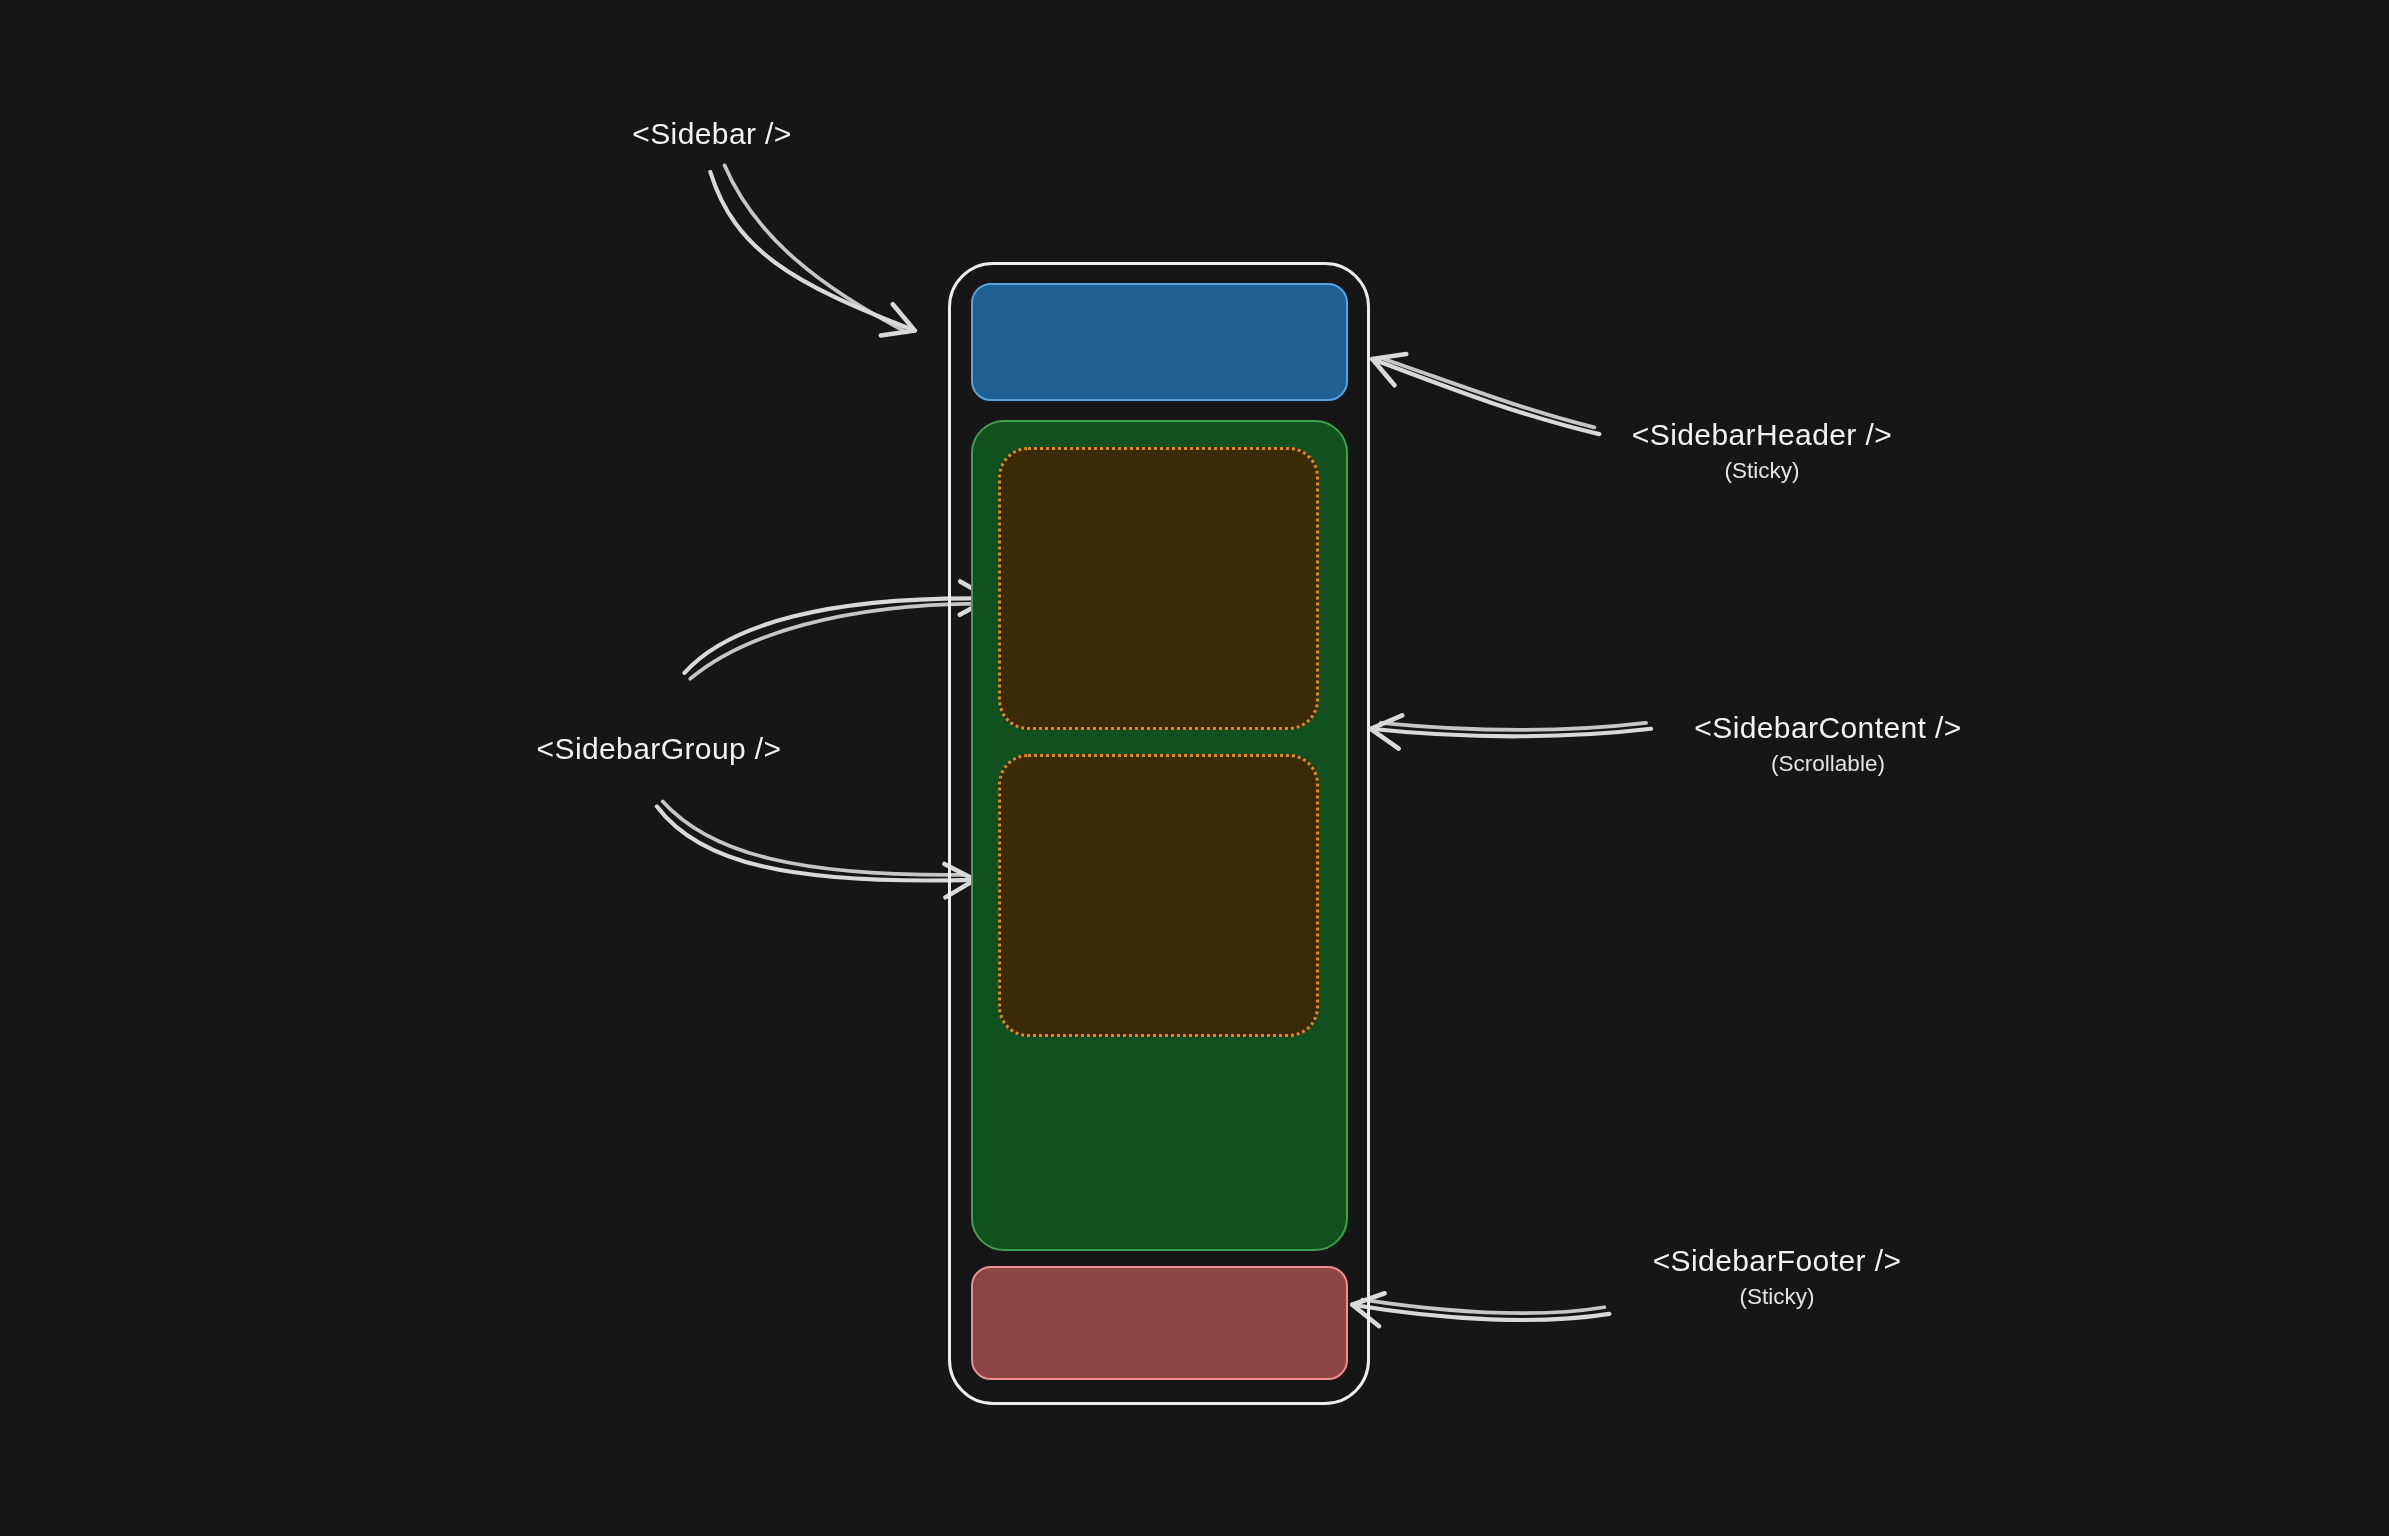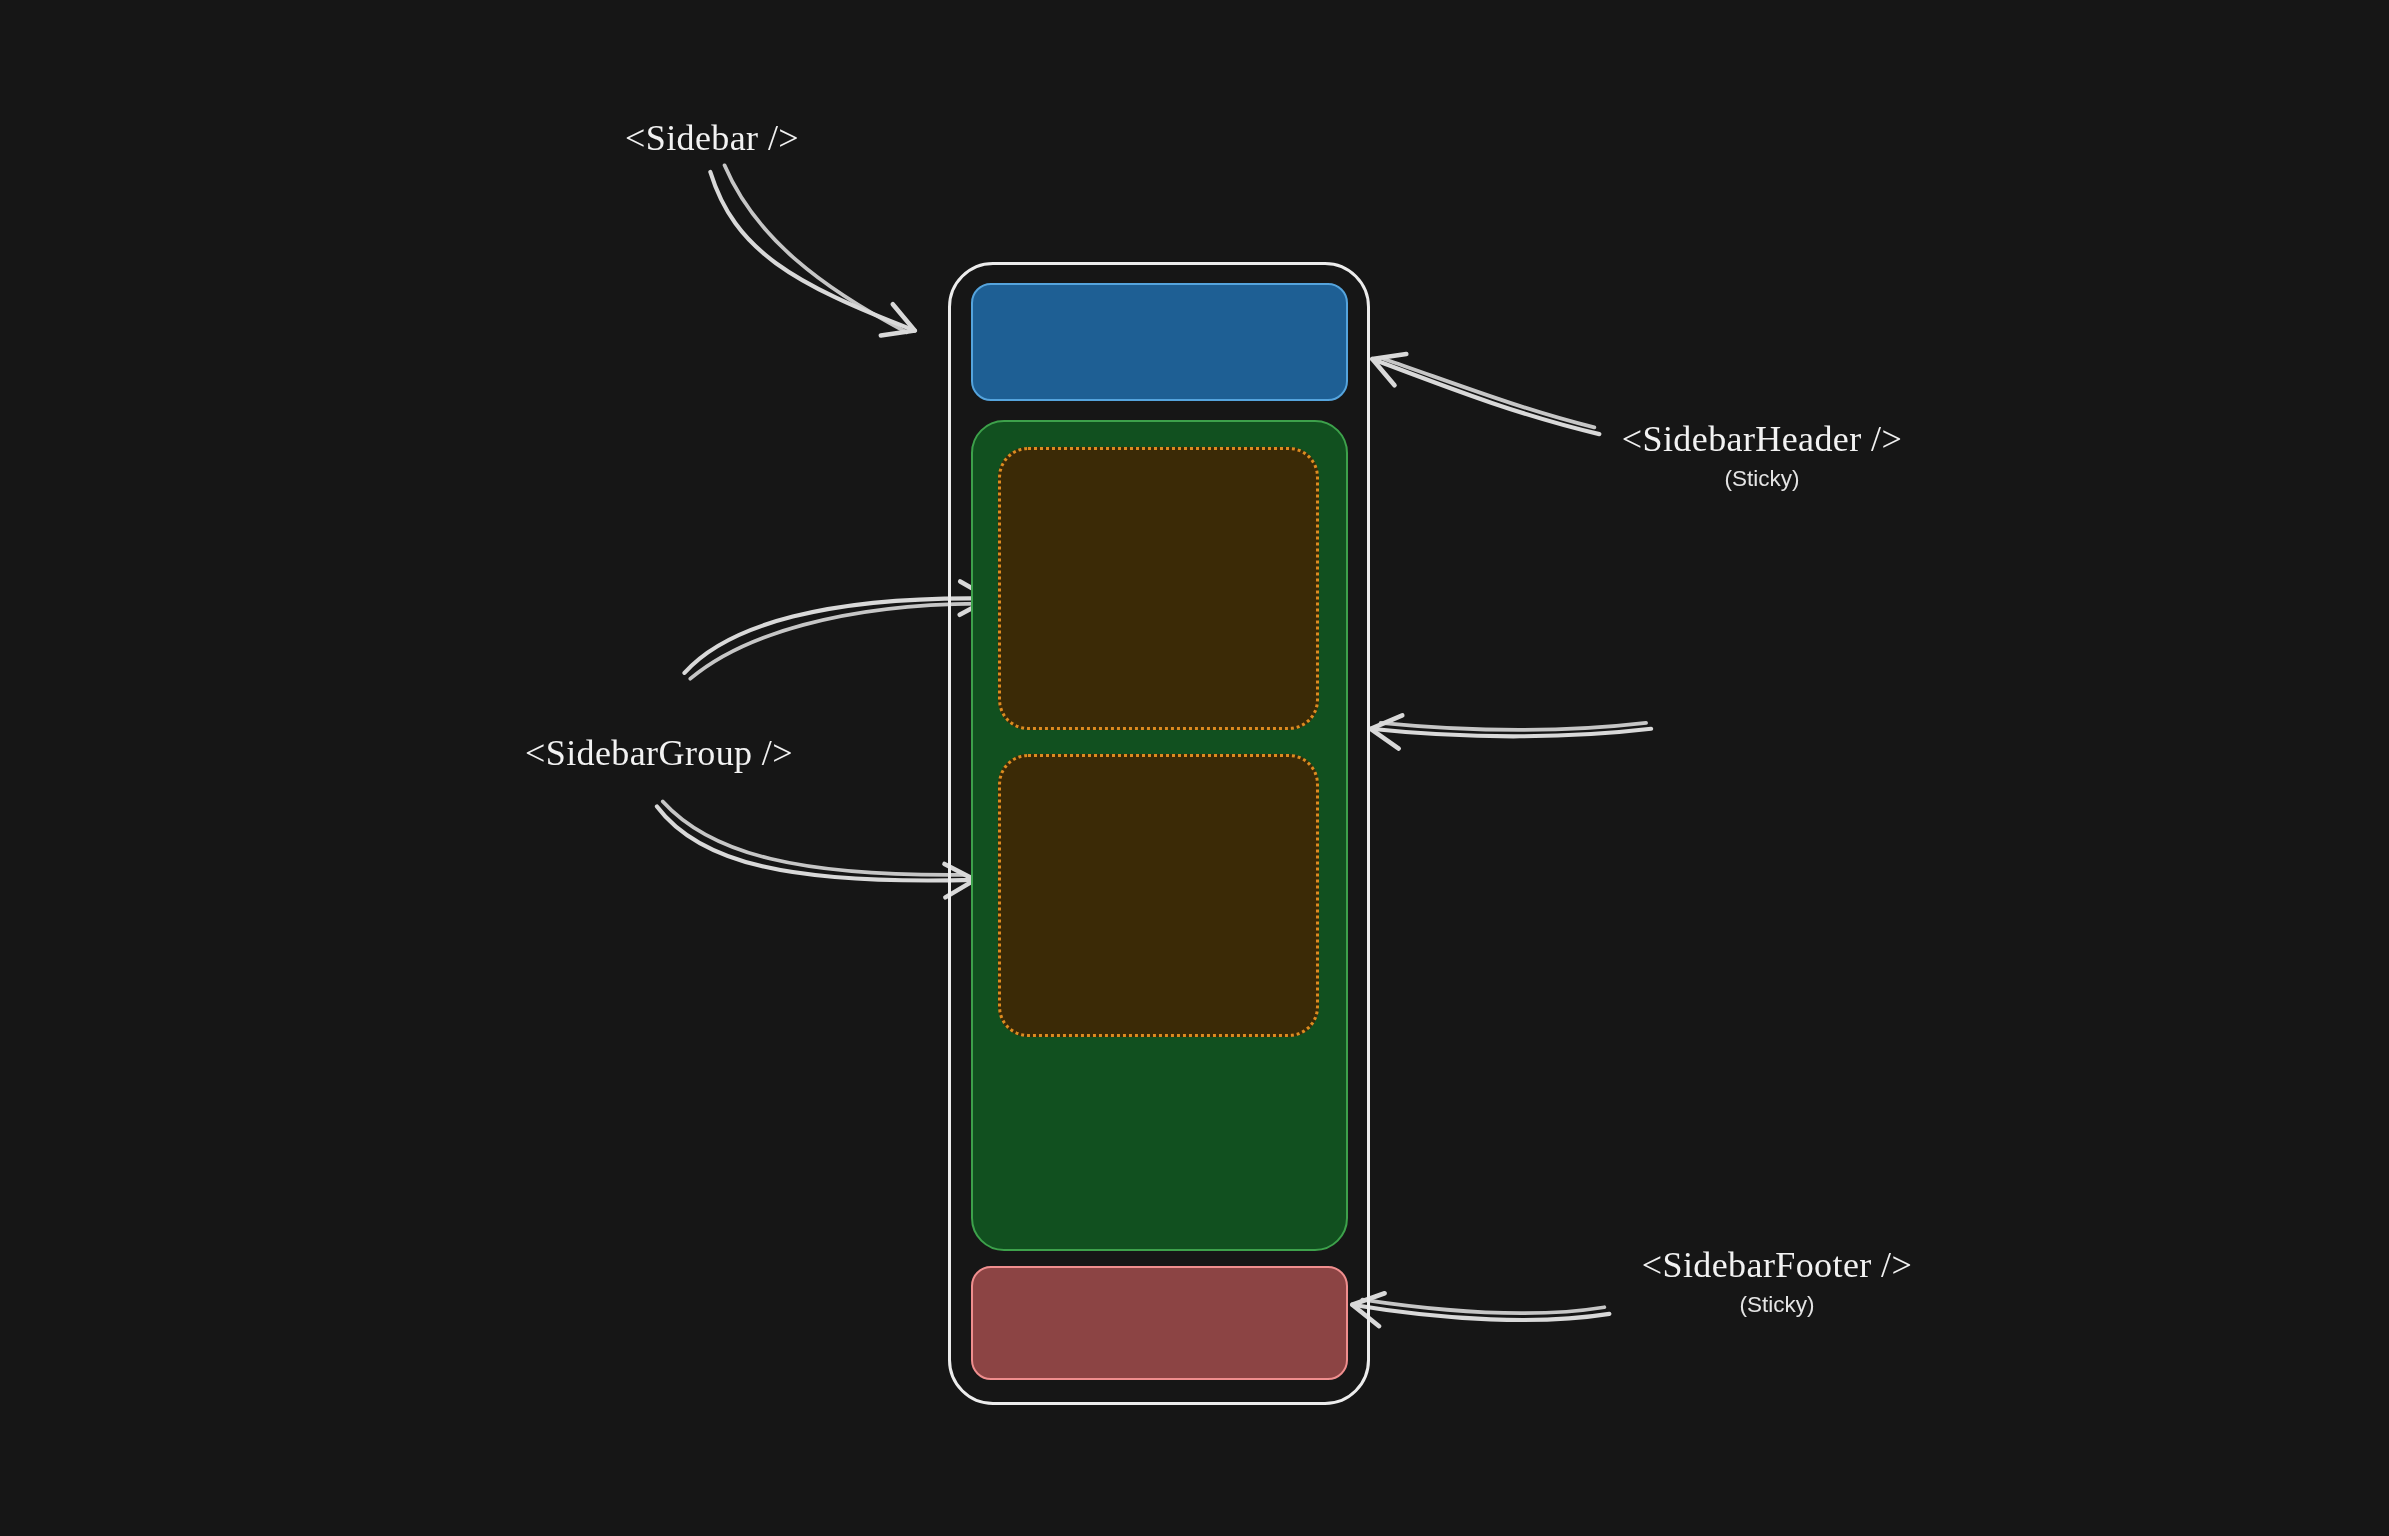--- a/index.html
+++ b/index.html
@@ -26,22 +26,22 @@
     stroke: var(--arrow, #d9d9d9);
     stroke-linecap: round;
     stroke-linejoin: round;
   }
   .label-block {
     position: absolute;
     transform: translateX(-50%);
     text-align: center;
   }
   .code {
-    font-family: Liberation Serif, serif;
-    font-size: 36px;
+    font-family: Liberation Sans, sans-serif;
+    font-size: 30px;
     font-weight: 500;
     color: var(--text, #f2f2f2);
     white-space: nowrap;
     letter-spacing: 0.4px;
   }
   .note {
     font-family: "Liberation Sans", sans-serif;
     font-size: 22.5px;
     color: var(--note-text, #e4e4e4);
     margin-top: 6px;
@@ -140,20 +140,24 @@
 
   <div class="label-block lbl-header">
     <div class="code">&lt;SidebarHeader /&gt;</div>
     <div class="note">(Sticky)</div>
   </div>
 
   <div class="label-block lbl-group">
     <div class="code">&lt;SidebarGroup /&gt;</div>
   </div>
 
+  <div class="label-block lbl-content">
+    <div class="code">&lt;SidebarContent /&gt;</div>
+    <div class="note">(Scrollable)</div>
+  </div>
 
   <div class="label-block lbl-footer">
     <div class="code">&lt;SidebarFooter /&gt;</div>
     <div class="note">(Sticky)</div>
   </div>
 
 </div>
 
 
 </body></html>

